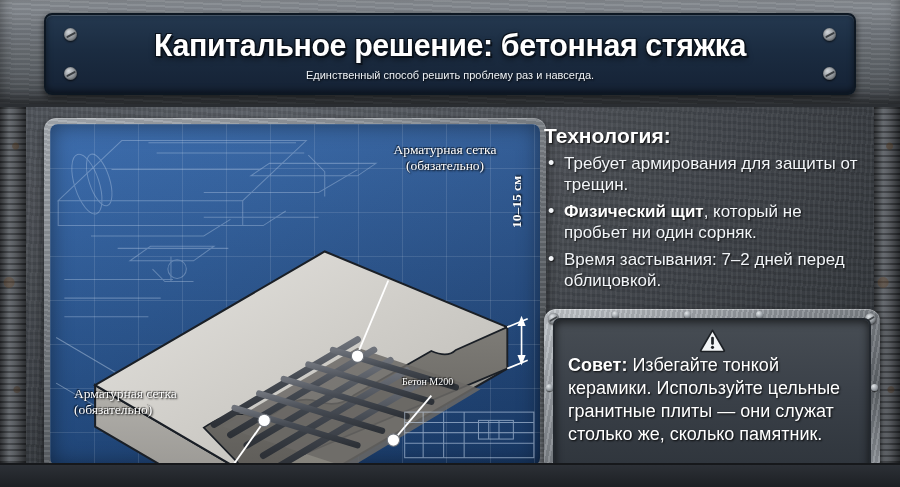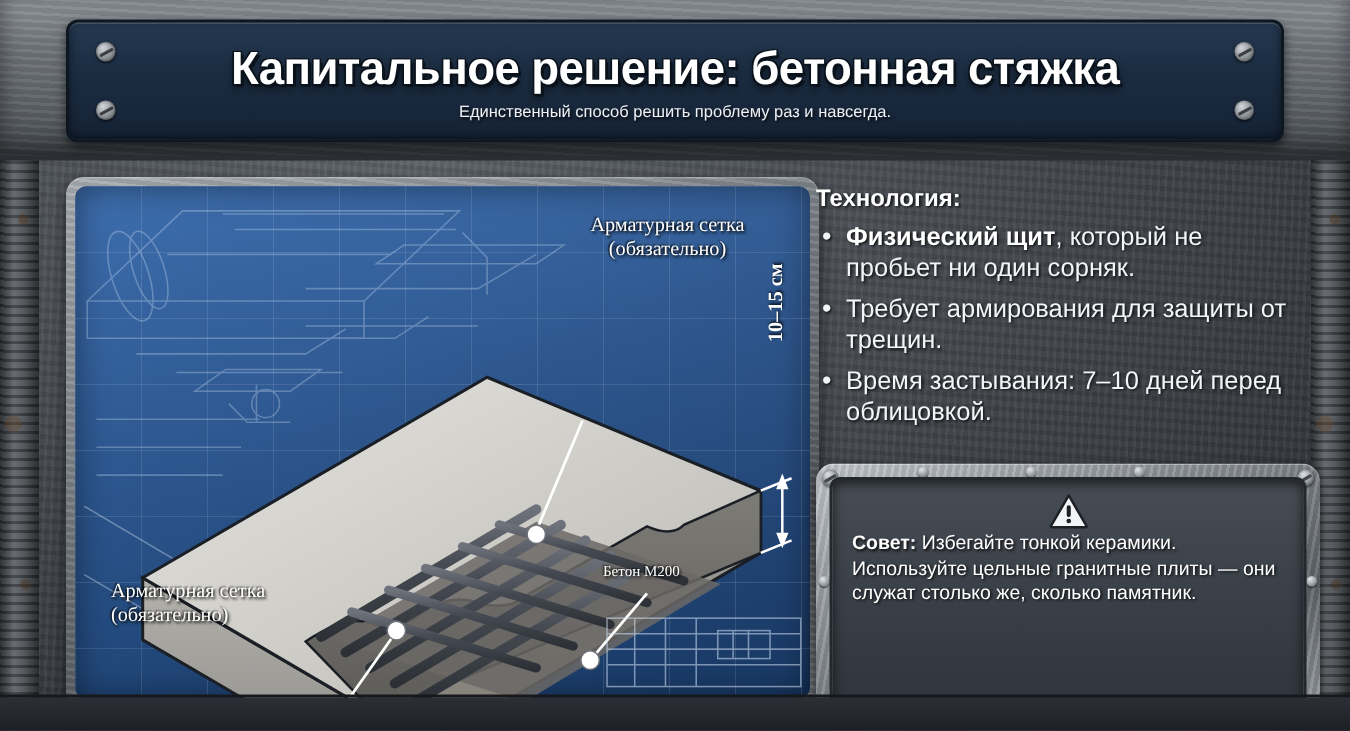--- a/index.html
+++ b/index.html
@@ -65,21 +65,21 @@
       linear-gradient(135deg,#2f63a8 0%,#2a5b9c 35%,#24508c 70%,#1e467d 100%);
     box-shadow:inset 0 0 22px rgba(0,0,0,.45);}
   .grid{position:absolute;inset:0;
     background-image:
       linear-gradient(rgba(255,255,255,.11) 1px, transparent 1px),
       linear-gradient(90deg, rgba(255,255,255,.11) 1px, transparent 1px);
     background-size:44px 44px;}
   .bpsvg{position:absolute;inset:0;width:100%;height:100%;}
   
   .right{position:absolute;left:538px;top:118px;width:330px;height:342px;}
-  .tech-h{font-size:16px;font-weight:bold;color:#fff;margin:6px 0 6px 6px;
+  .tech-h{font-size:21px;font-weight:bold;color:#fff;margin:6px 0 6px 6px;
     text-shadow:1px 1px 2px rgba(0,0,0,.9);}
   ul.tech{list-style:none;margin:0;padding:0 2px 0 10px;}
   ul.tech li{position:relative;padding-left:16px;margin-bottom:7px;
     font-size:17px;line-height:1.21;color:#f2f5f8;
     text-shadow:1px 1px 2px rgba(0,0,0,.85);}
   ul.tech li:before{content:"•";position:absolute;left:0;top:-1px;font-size:18px;color:#f2f5f8;}
   ul.tech li b{font-weight:bold;color:#fff;}
   
   .tip-outer{position:absolute;left:544px;top:309px;width:318px;height:160px;
     border-radius:12px;padding:9px;
@@ -87,21 +87,21 @@
       repeating-linear-gradient(100deg, rgba(255,255,255,.10) 0 2px, rgba(0,0,0,.07) 2px 5px),
       linear-gradient(155deg,#c3c8cd,#8b9096 35%,#5c6166 70%,#9ba0a6);
     box-shadow:0 4px 9px rgba(0,0,0,.65), inset 0 1px 0 rgba(255,255,255,.35);}
   .tip-in{position:relative;width:100%;height:100%;border-radius:7px;box-sizing:border-box;
     padding:8px 13px 10px;
     background:linear-gradient(180deg,#474d54 0%,#3b4149 45%,#2e343b 100%);
     border:2px solid #23282e;
     box-shadow:inset 0 2px 8px rgba(0,0,0,.65);
     display:flex;flex-direction:column;align-items:center;}
   .warn{width:27px;height:25px;display:block;margin:0 0 1px;}
-  .tip-text{font-size:13px;line-height:1.28;color:#fff;text-align:left;width:100%;
+  .tip-text{font-size:18px;line-height:1.28;color:#fff;text-align:left;width:100%;
     text-shadow:1px 1px 2px rgba(0,0,0,.9);}
   .tip-text b{font-weight:bold;}
   .rivet{position:absolute;width:7px;height:7px;border-radius:50%;
     background:radial-gradient(circle at 35% 30%,#e3e7ea,#9aa0a6 55%,#5a5f64 100%);
     box-shadow:0 1px 1px rgba(0,0,0,.6);}
   .cscrew{position:absolute;width:11px;height:11px;border-radius:50%;
     background:radial-gradient(circle at 35% 30%,#dfe3e7,#959a9f 55%,#4e5358 100%);
     box-shadow:0 1px 2px rgba(0,0,0,.65), inset 0 0 2px rgba(0,0,0,.45);}
   .cscrew:after{content:"";position:absolute;left:1px;right:1px;top:4.5px;height:2px;
     background:#43474b;transform:rotate(-30deg);border-radius:1px;}
@@ -254,23 +254,23 @@
 
       <div style="position:absolute;left:352px;top:252px;font-size:10px;color:#fff;text-shadow:1px 1px 2px rgba(0,0,0,.95), -1px -1px 1px rgba(0,0,0,.7);">Бетон М200</div>
 
       <div style="position:absolute;left:459px;top:104px;font-size:13.5px;font-weight:bold;color:#fff;white-space:nowrap;transform:rotate(-90deg);transform-origin:left top;text-shadow:1px 1px 2px rgba(0,0,0,.95);">10–15 см</div>
     </div>
   </div>
 
   <div class="right">
     <div class="tech-h">Технология:</div>
     <ul class="tech">
+      <li><b></b><span>Требует армирования для защиты от трещин.</span></li>
       <li><b>Физический щит</b><span>, который не пробьет ни один сорняк.</span></li>
-      <li><b></b><span>Требует армирования для защиты от трещин.</span></li>
-      <li><b></b><span>Время застывания: 7–10 дней перед облицовкой.</span></li>
+      <li><b></b><span>Время застывания: 7–2 дней перед облицовкой.</span></li>
     </ul>
   </div>
 
   <div class="tip-outer">
     <div class="cscrew" style="left:4px;top:4px;"></div>
     <div class="cscrew" style="right:4px;top:4px;"></div>
     <div class="cscrew" style="left:4px;bottom:4px;"></div>
     <div class="cscrew" style="right:4px;bottom:4px;"></div>
     <div class="rivet" style="left:68px;top:2px;"></div>
     <div class="rivet" style="left:140px;top:2px;"></div>

